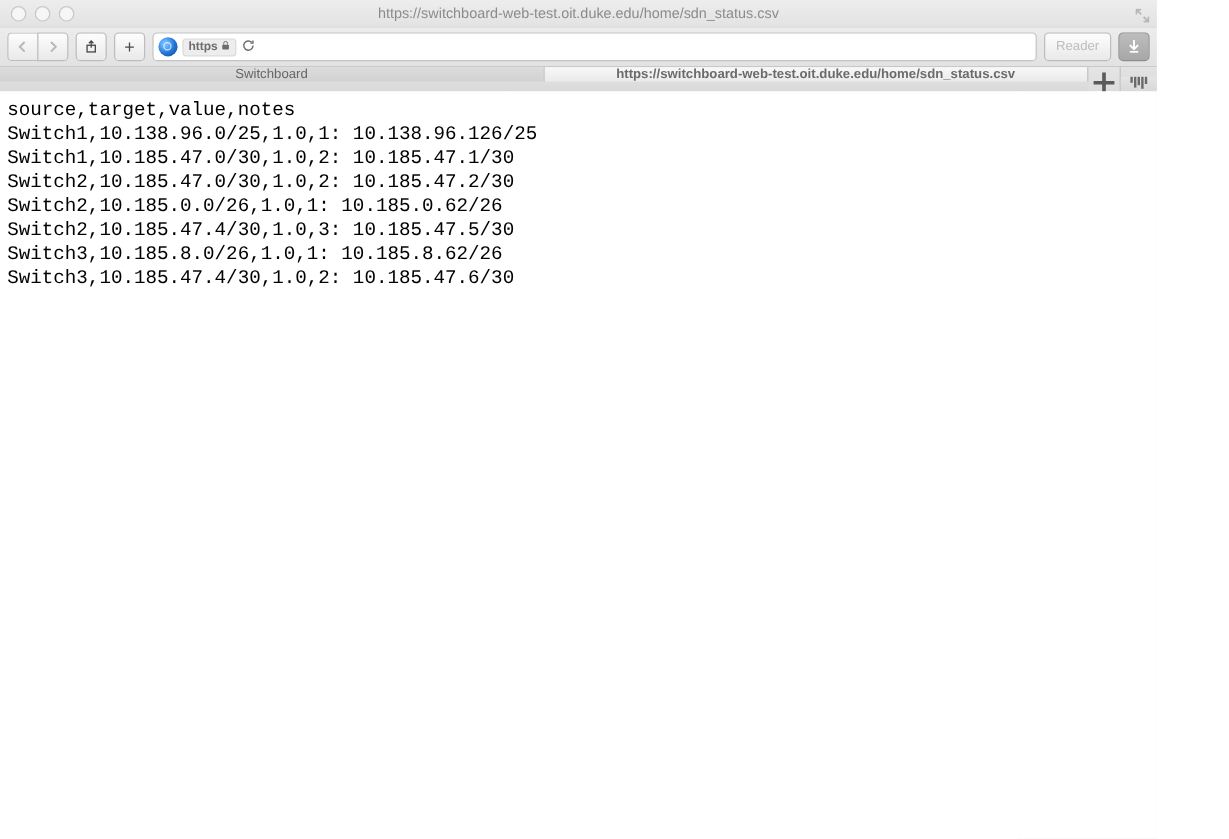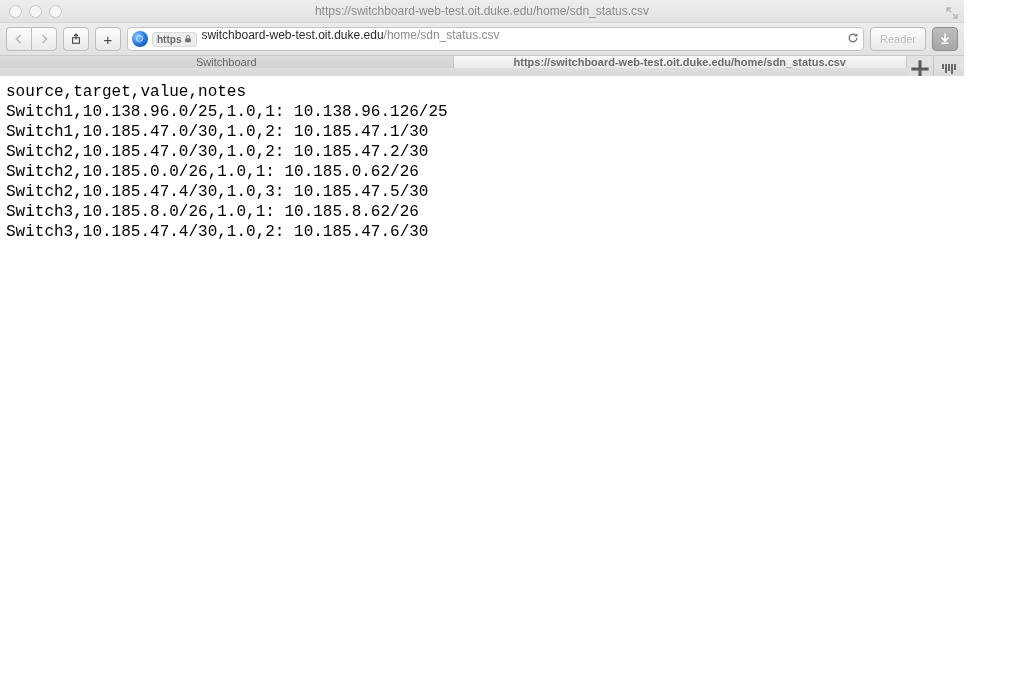--- a/index.html
+++ b/index.html
@@ -100,23 +100,20 @@
       <span class="favicon"></span>
       <span class="https">
         <span>https</span>
         <span>
           <svg viewBox="0 0 10 10" fill="currentColor">
               <rect x="1.5" y="4" width="7" height="5" rx="1"></rect>
               <path d="M3 4 V2.7 a2 2 0 0 1 4 0 V4" fill="none" stroke="currentColor" stroke-width="1"></path>
             </svg>
         </span>
       </span>
-      <span class="loc">
-        <span class="host">switchboard-web-test.oit.duke.edu</span><span class="path">/home/sdn_status.csv</span>
-      </span>
       <span class="reload">
         <svg viewBox="0 0 14 14" width="14" height="14" fill="none" stroke="currentColor" stroke-width="1.4">
           <path d="M11.5 7 a4.5 4.5 0 1 1 -1.3 -3.2"></path>
             <path d="M11.4 2.1 L11.4 4.6 L8.9 4.6"></path>
         </svg>
       </span>
     </div>
 
     <span class="tb-btn" id="reader-btn">
       <span>Reader</span>

